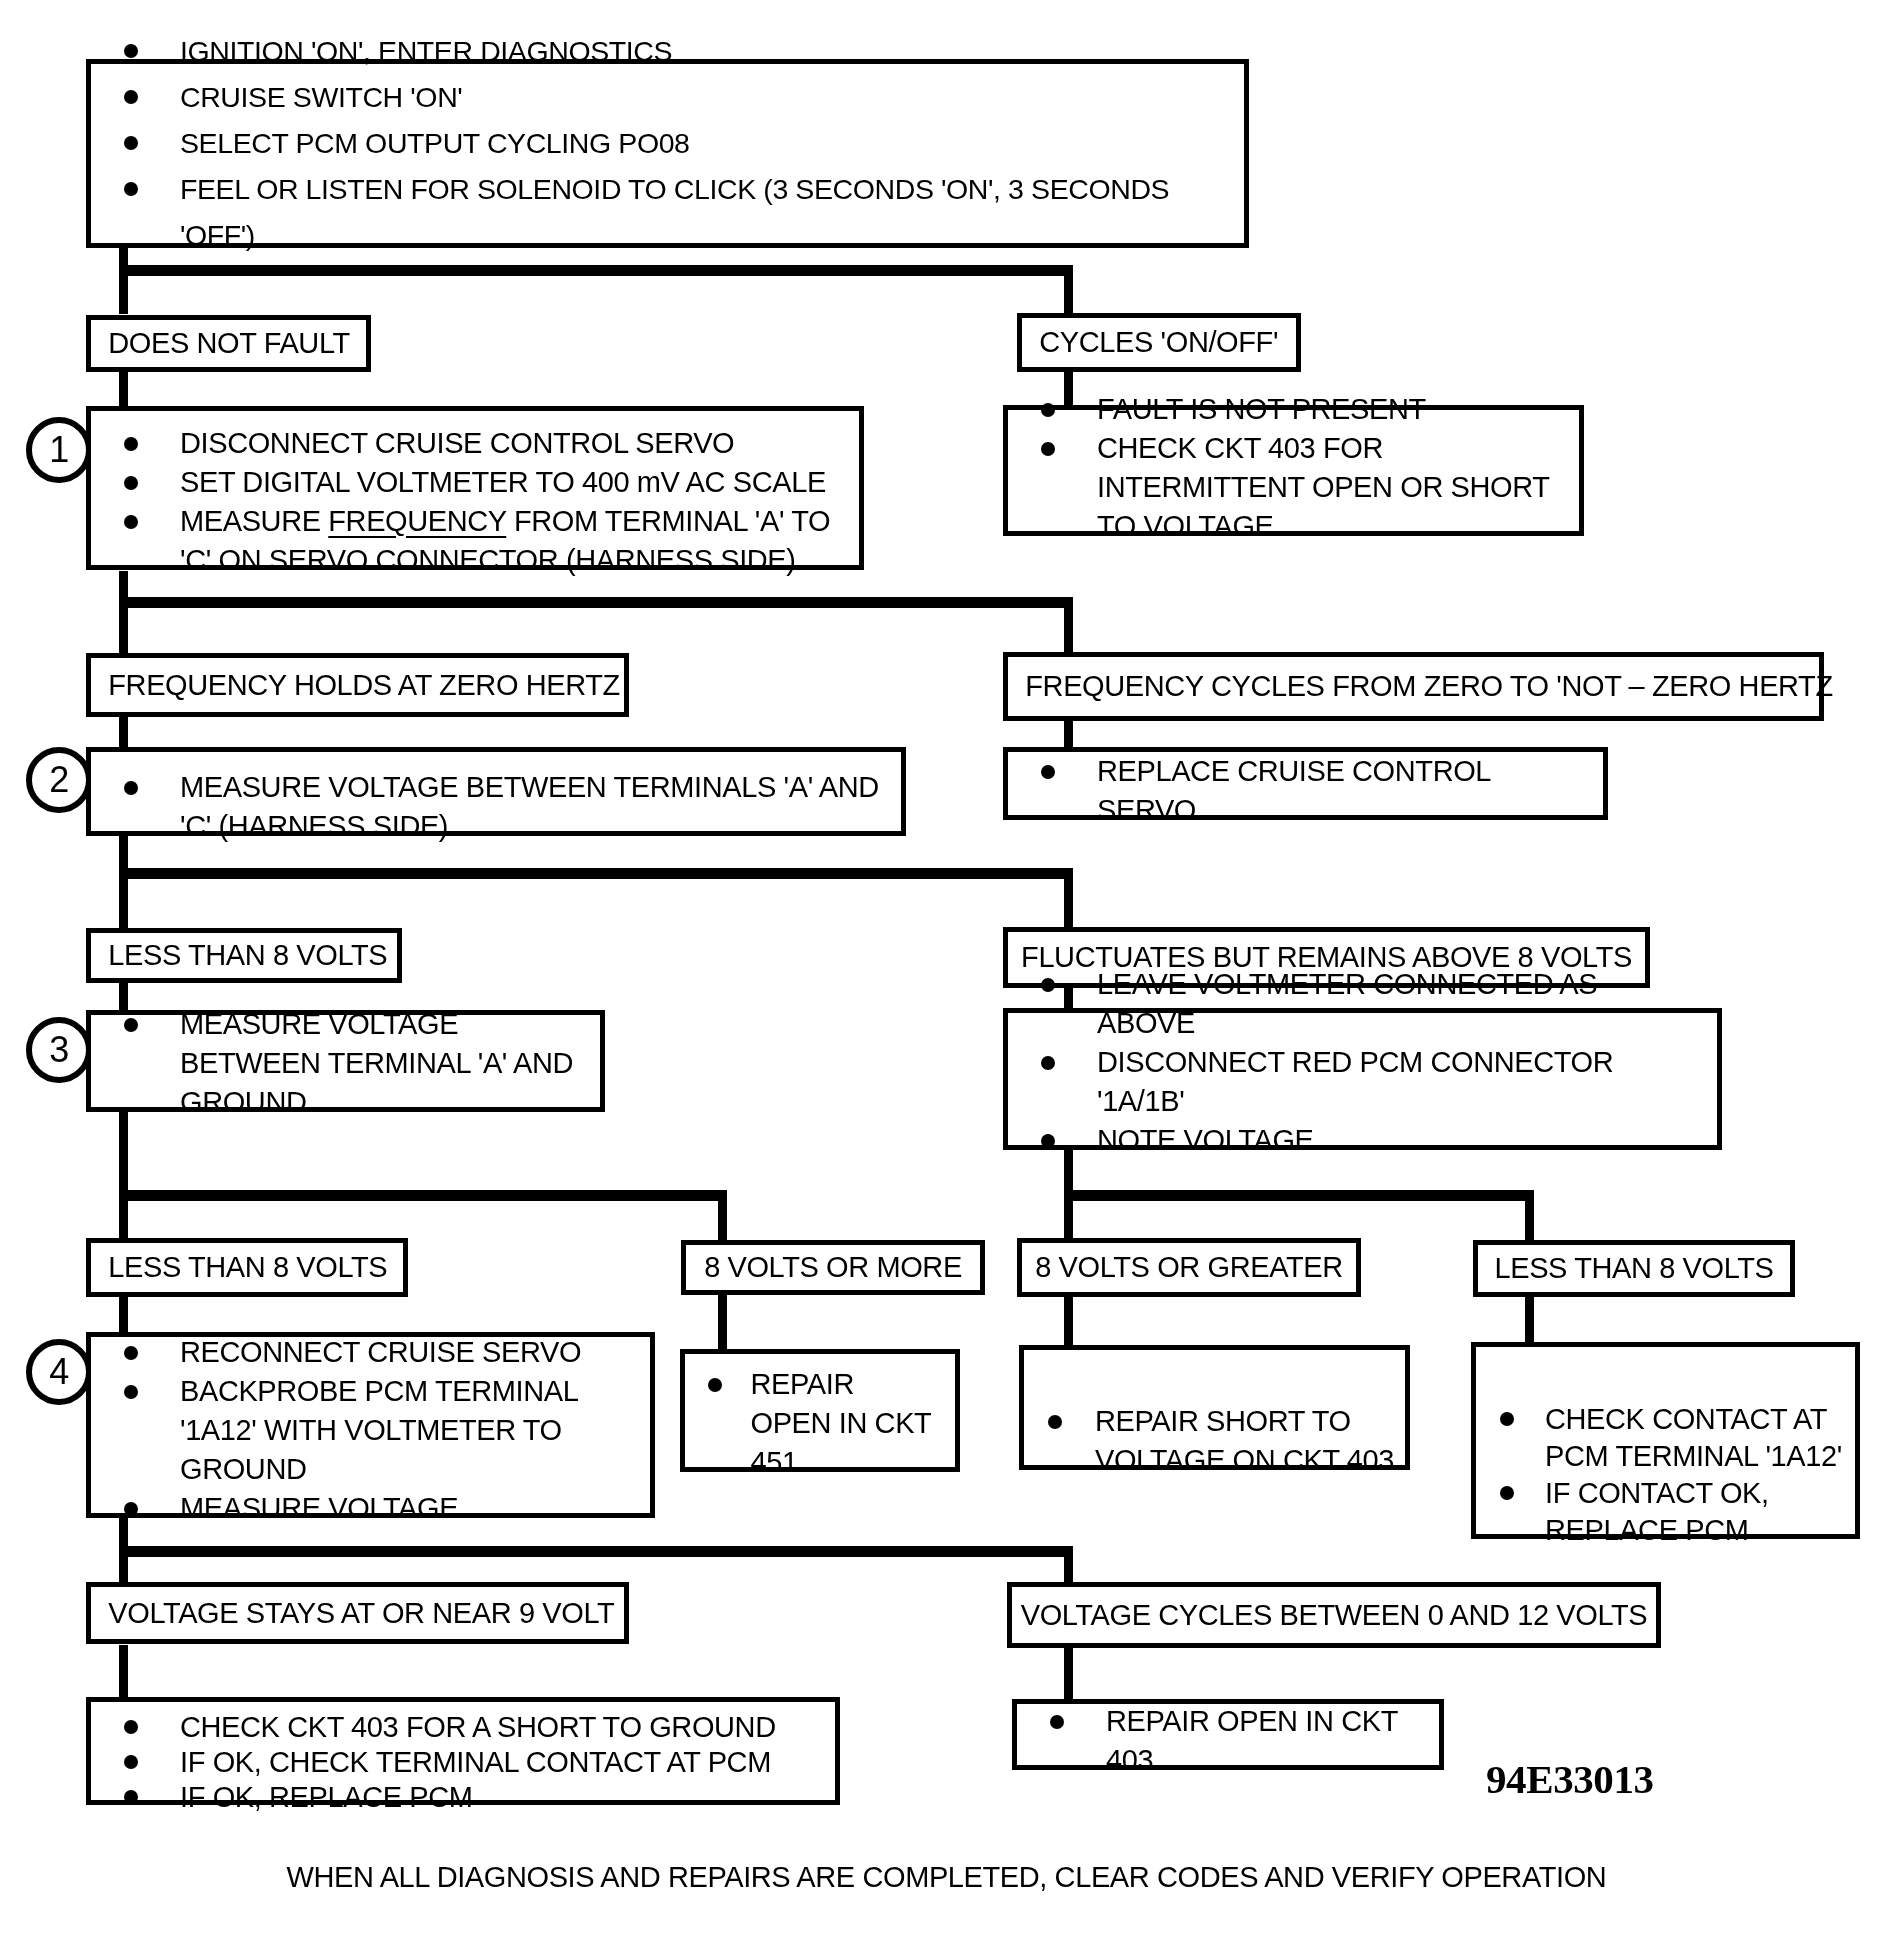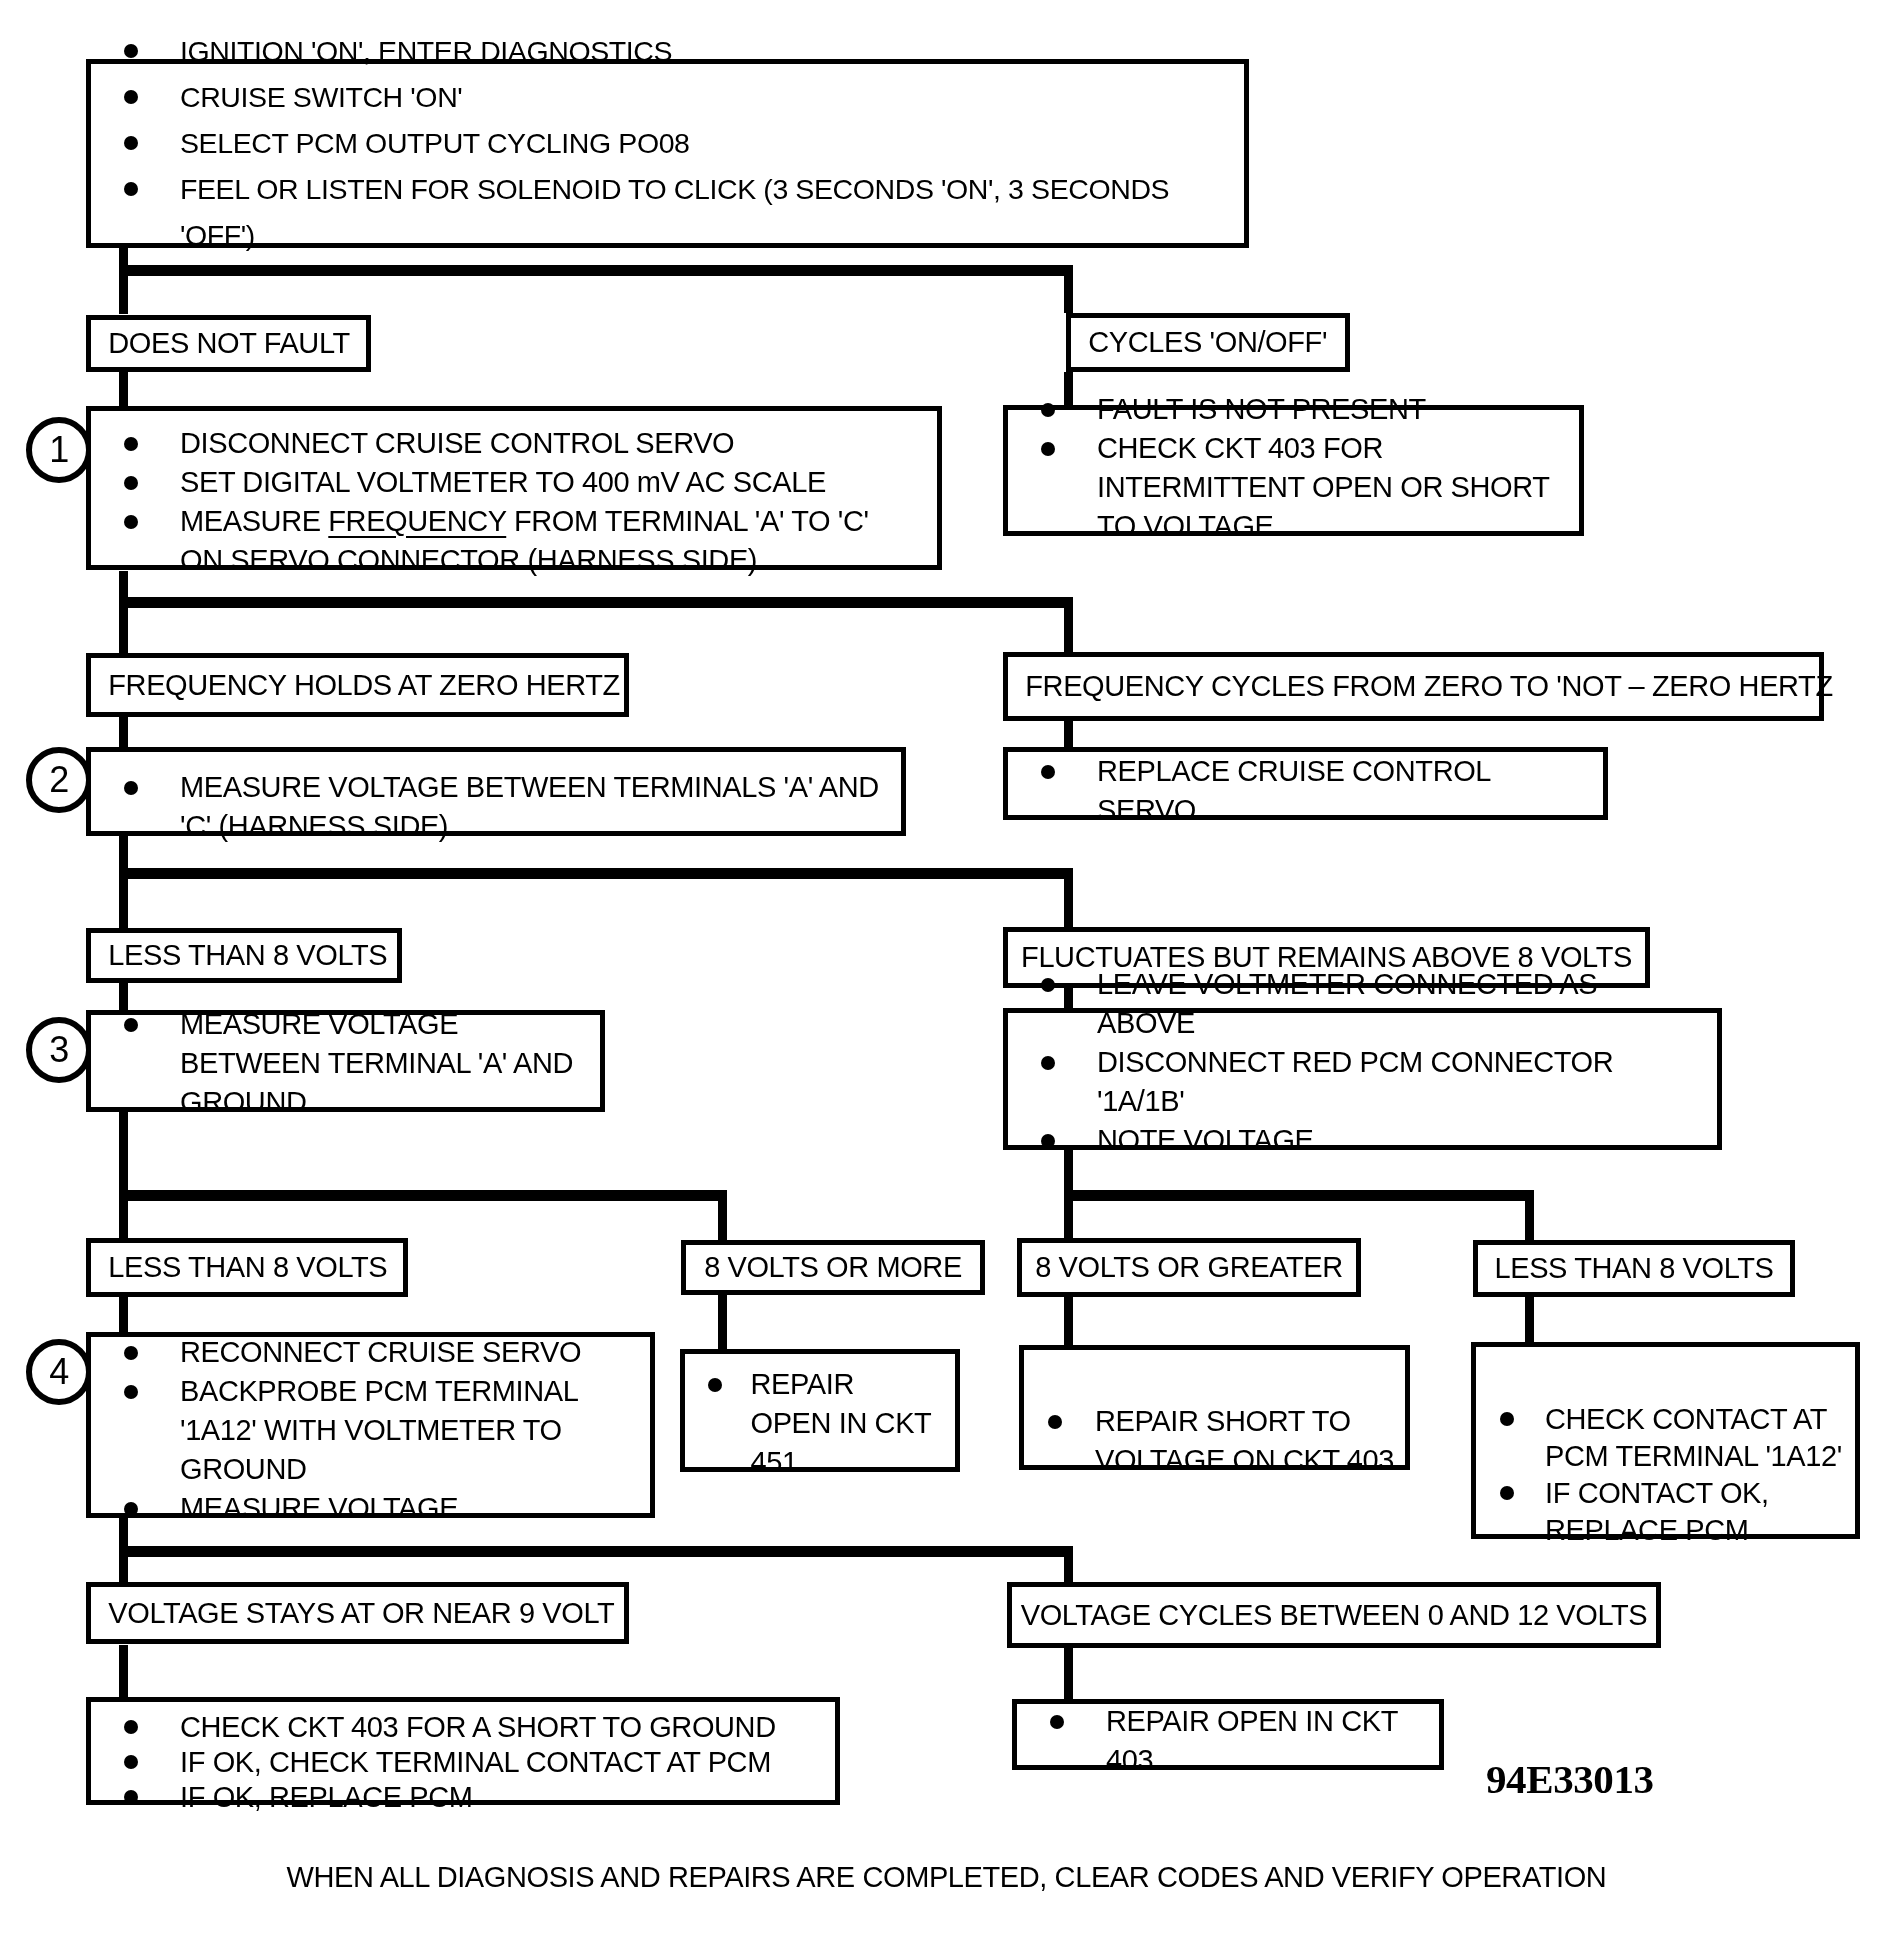--- a/index.html
+++ b/index.html
@@ -81,28 +81,28 @@
       <div class="li">
           <span class="dot"></span>
           <span class="t">FEEL OR LISTEN FOR SOLENOID TO CLICK (3 SECONDS 'ON', 3 SECONDS 'OFF')</span>
         </div>
     </div>
   </div>
 
   <div class="box lbl" style="left:86px;top:315px;width:285px;height:57px">
     <span>DOES NOT FAULT</span>
   </div>
-  <div class="box lbl" style="left:1066px;top:313px;width:284px;height:59px">
+  <div class="box lbl" style="left:1017px;top:313px;width:284px;height:59px">
     <span>CYCLES 'ON/OFF'</span>
   </div>
 
   <div class="circ" style="left:26px;top:417px">
       <span>1</span>
     </div>
-  <div class="box" style="left:86px;top:406px;width:856px;height:164px">
+  <div class="box" style="left:86px;top:406px;width:778px;height:164px">
     <div class="blts">
       <div class="li">
           <span class="dot"></span>
           <span class="t">DISCONNECT CRUISE CONTROL SERVO</span>
         </div>
       <div class="li">
           <span class="dot"></span>
           <span class="t">SET DIGITAL VOLTMETER TO 400 mV AC SCALE</span>
         </div>
       <div class="li">

